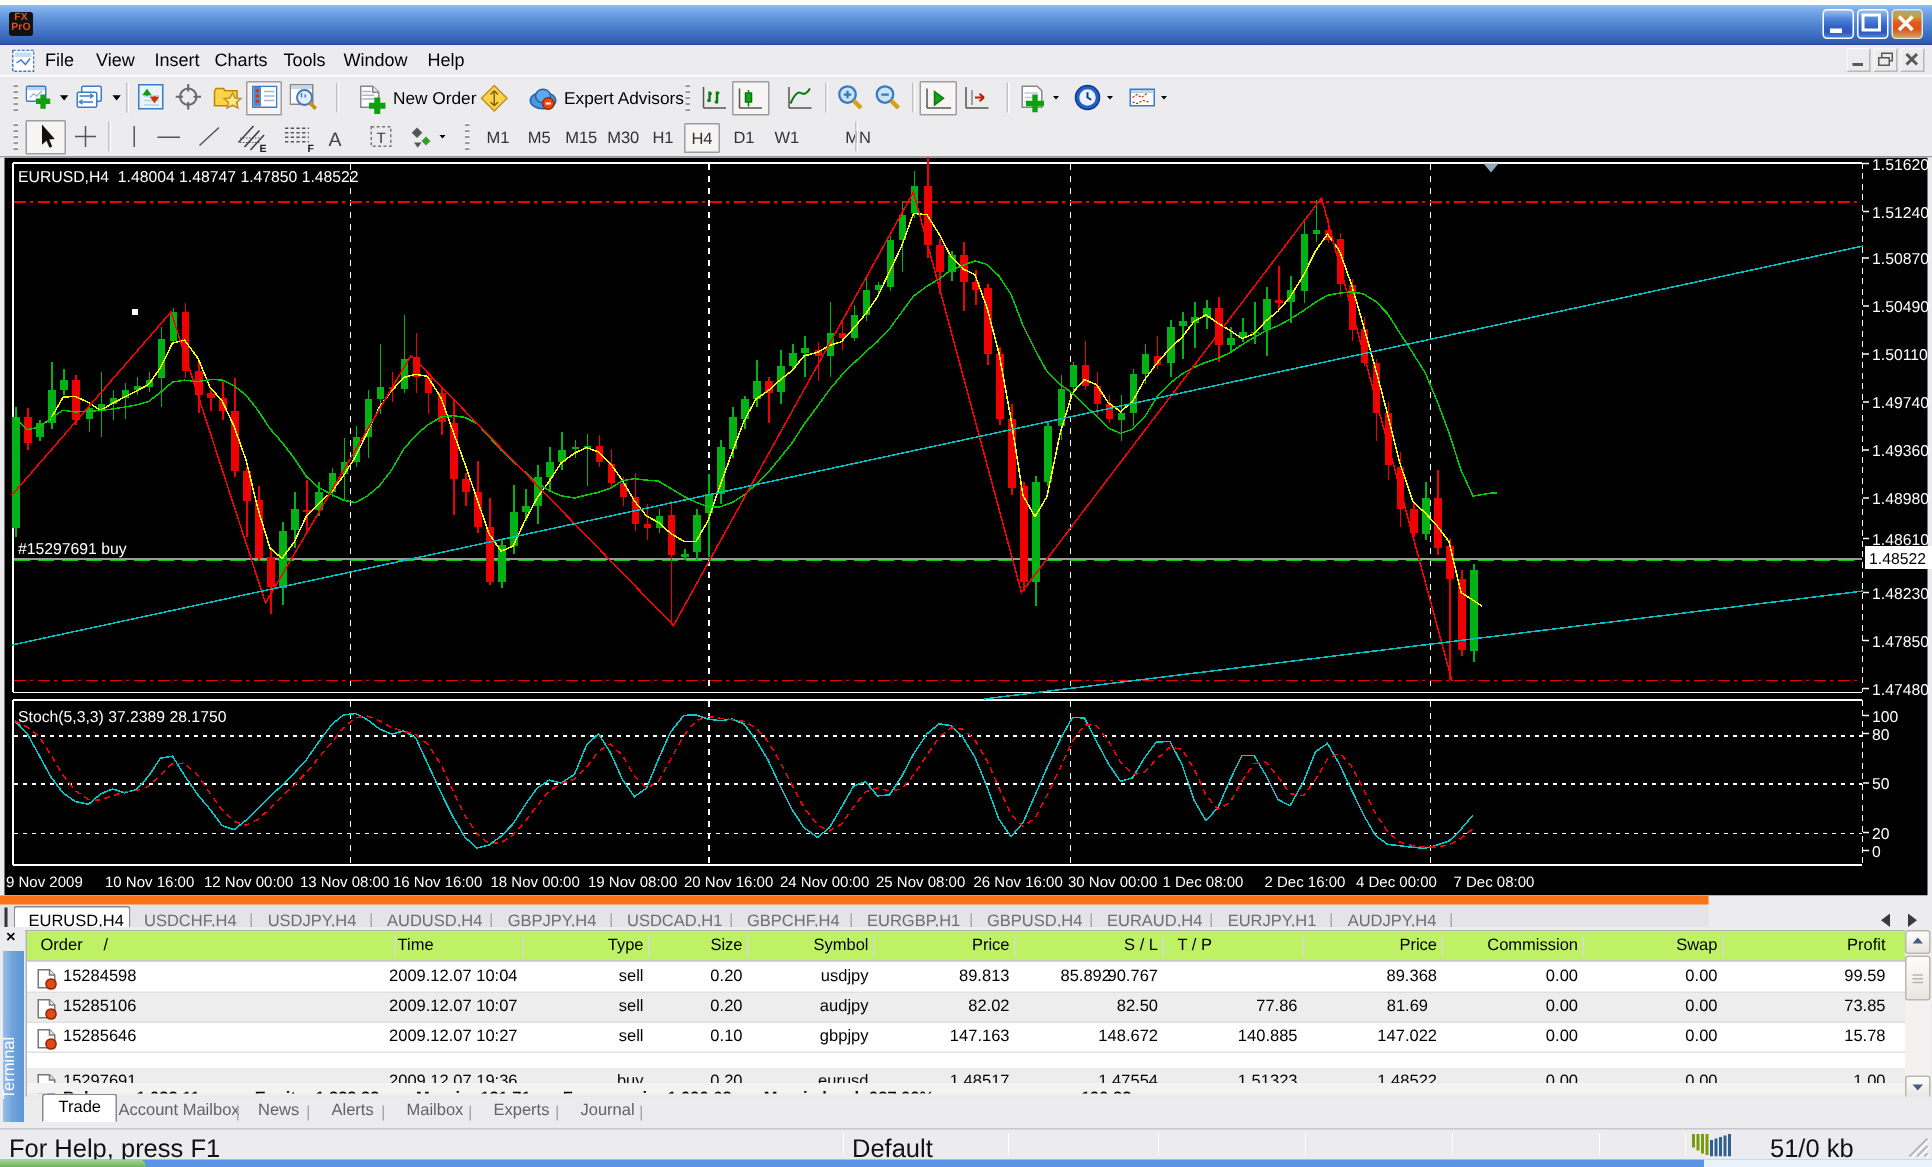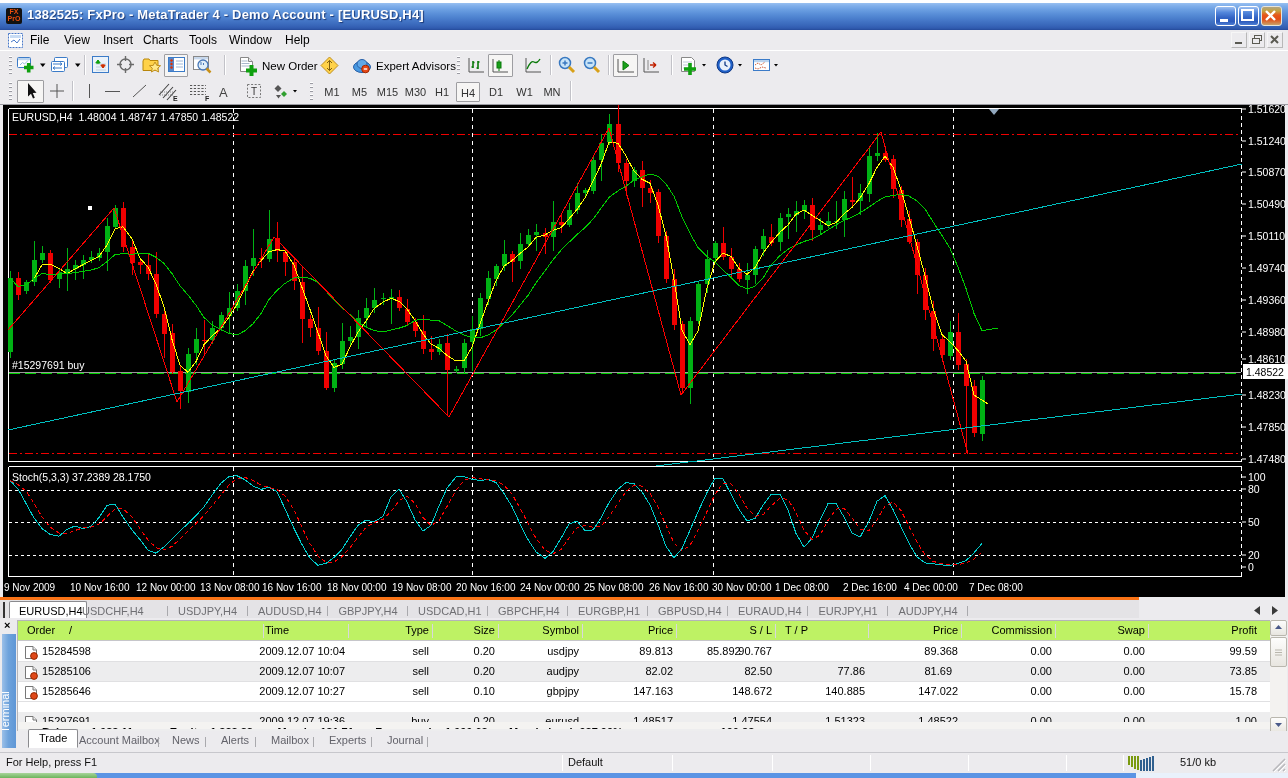--- a/index.html
+++ b/index.html
@@ -28,21 +28,21 @@
  background:repeating-linear-gradient(180deg,#fff 0px,#fff 1px,#9a9aa2 1px,#9a9aa2 2px,#ECEBEE 2px,#ECEBEE 4px)}
 .sep{position:absolute;top:3px;width:2px;height:20px;border-left:1px solid #C2C2C8;border-right:1px solid #fff}
 .tfbtn{position:absolute;top:3px;height:20px;font-size:11px;color:#333;text-align:center;
  line-height:20px}
 .pressed{background:#F6F5F4;border:1px solid #9D9DA1;border-radius:1px}
 .ic{position:absolute;top:4px}
 
 #chartwrap{position:absolute;left:0;top:105px;width:1288px;height:492px;background:#ECEBEE}
 
 #symtabs{position:absolute;left:0;top:597px;width:1139px;height:21px;background:#E4E3E6;
- border-top:3px solid #f97316}
+ border-top:6px solid #f97316}
 .stab{position:absolute;top:2px;height:19px;line-height:18px;color:#6F6F73;font-size:11px;padding:0 9px}
 .stab.active{background:#fff;border:1px solid #8A8A8E;border-bottom:0;color:#000;top:1px;border-radius:2px 2px 0 0}
 .stsep{position:absolute;top:6px;width:1px;height:10px;background:#A9A9AD}
 
 #terminal{position:absolute;left:0;top:618px;width:1288px;height:134px;background:#ECEBEE}
 #term-table{position:absolute;left:17px;top:2px;width:1253px;height:111px;background:#fff;
  border:1px solid #B4B4B8;border-right:0}
 .throw{position:absolute;left:0;width:100%;height:20px}
 .tcell{position:absolute;top:3px;white-space:nowrap}
 #termstrip{position:absolute;left:2px;top:16px;width:14px;height:114px;z-index:6;
@@ -54,33 +54,32 @@
  border:1px solid #B9B7AE;border-radius:2px;color:#4A4A66;font-size:8px;text-align:center;line-height:14px}
 
 #termtabs{position:absolute;left:0;top:731px;width:1288px;height:21px;background:#ECEBEE}
 .ttab{position:absolute;top:3px;color:#62626A;font-size:11px}
 #termtabs .active{background:#fff;border:1px solid #8A8A8E;border-bottom-color:#fff;color:#000;
  padding:2px 10px 3px;top:-2px;border-radius:2px 2px 0 0;font-size:11px}
 .ttsep{position:absolute;top:6px;width:1px;height:10px;background:#A9A9AD}
 
 #statusbar{position:absolute;left:0;top:752px;width:1288px;height:21px;background:#ECEBEE;
  border-top:1px solid #C7C7CC}
-.scell{position:absolute;top:3px;font-size:11px;color:#111}
+.scell{position:absolute;top:3px;font-size:17px;color:#111}
 .ssep{position:absolute;top:2px;width:1px;height:16px;background:#C2C2C8;border-right:1px solid #fff}
 
 #taskbar{position:absolute;left:0;top:773px;width:1288px;height:5px;background:#5B94E4}
 #taskbar .start{position:absolute;left:0;top:0;width:97px;height:5px;border-radius:0 4px 0 0;
  background:linear-gradient(180deg,#A8D49A,#6CB45C)}
 #taskbar .tray{position:absolute;left:1136px;top:0;width:152px;height:5px;background:#E9F1FB}
 </style></head>
 <body>
 
 <div id="titlebar">
  <div class="ticon">FX<br>PrO</div>
- <div class="ttext">1382525: FxPro - MetaTrader 4 - Demo Account - [EURUSD,H4]</div>
  <div class="tbtn blue" style="left:1215px"><svg width="19" height="18">
         <rect x="4" y="12" width="8" height="3" fill="#fff"></rect>
       </svg></div>
  <div class="tbtn blue" style="left:1238px"><svg width="19" height="18">
         <rect x="3" y="3" width="11" height="10" fill="none" stroke="#fff" stroke-width="2"></rect>
       </svg></div>
  <div class="tbtn red" style="left:1261px"><svg width="19" height="18">
         <path d="M4 4 L13 13 M13 4 L4 13" stroke="#fff" stroke-width="2.4"></path>
       </svg></div>
 </div>
@@ -276,21 +275,21 @@
     </svg>
 <div class="grip" style="left:310px;top:3px"></div>
 <div class="tfbtn" style="left:320px;width:24px">M1</div>
 <div class="tfbtn" style="left:348px;width:23px">M5</div>
 <div class="tfbtn" style="left:374px;width:27px">M15</div>
 <div class="tfbtn" style="left:402px;width:27px">M30</div>
 <div class="tfbtn" style="left:431px;width:22px">H1</div>
 <div class="tfbtn pressed" style="left:456px;width:24px">H4</div>
 <div class="tfbtn" style="left:484px;width:24px">D1</div>
 <div class="tfbtn" style="left:512px;width:25px">W1</div>
-<div class="tfbtn" style="left:540px;width:24px">MN</div>
+<div class="tfbtn" style="left:560px;width:24px">MN</div>
 <div class="sep" style="left:570px;top:2px"></div>
   </div>
 
 <div id="chartwrap">
     <svg width="1288" height="492" viewBox="0 105 1288 492" style="position:absolute;left:0;top:0" font-family="Liberation Sans, sans-serif" font-size="11">
 <rect x="3" y="105" width="1282" height="492" fill="#000"></rect>
 <g shape-rendering="crispEdges" stroke="#fff" fill="none">
 <path d="M8.5 108.5 H1241.5 M8.5 108.5 V461.5 M8.5 461.5 H1241.5"></path>
 <path d="M8.5 466.5 H1241.5 M8.5 466.5 V576.5 M8.5 576.5 H1241.5"></path>
 <path d="M1241.5 108.5 V461.5 M1241.5 466.5 V576.5" stroke-dasharray="4 3"></path>
@@ -631,23 +630,23 @@
 <g shape-rendering="crispEdges">
 <rect x="1243" y="364" width="45" height="15" fill="#fff"></rect>
 </g>
 <text x="1246" y="376" fill="#000" font-size="10.5">1.48522</text>
 </svg>
   </div>
 
 <div id="symtabs">
     <div class="abs" style="left:3px;top:2px;width:2px;height:17px;background:#333"></div>
 <div class="stab active" style="left:9px;width:78px;text-align:center">EURUSD,H4</div>
-<div class="stab" style="left:73px;width:78px;text-align:left">USDCHF,H4</div>
+<div class="stab" style="left:87px;width:78px;text-align:left">USDCHF,H4</div>
 <div class="stsep" style="left:167px"></div>
-<div class="stab" style="left:169px;width:78px;">USDJPY,H4</div>
+<div class="stab" style="left:169px;width:78px;text-align:center">USDJPY,H4</div>
 <div class="stsep" style="left:247px"></div>
 <div class="stab" style="left:249px;width:78px;text-align:center">AUDUSD,H4</div>
 <div class="stsep" style="left:327px"></div>
 <div class="stab" style="left:329px;width:78px;text-align:center">GBPJPY,H4</div>
 <div class="stsep" style="left:407px"></div>
 <div class="stab" style="left:409px;width:78px;text-align:center">USDCAD,H1</div>
 <div class="stsep" style="left:487px"></div>
 <div class="stab" style="left:489px;width:78px;text-align:center">GBPCHF,H4</div>
 <div class="stsep" style="left:567px"></div>
 <div class="stab" style="left:569px;width:78px;text-align:center">EURGBP,H1</div>

